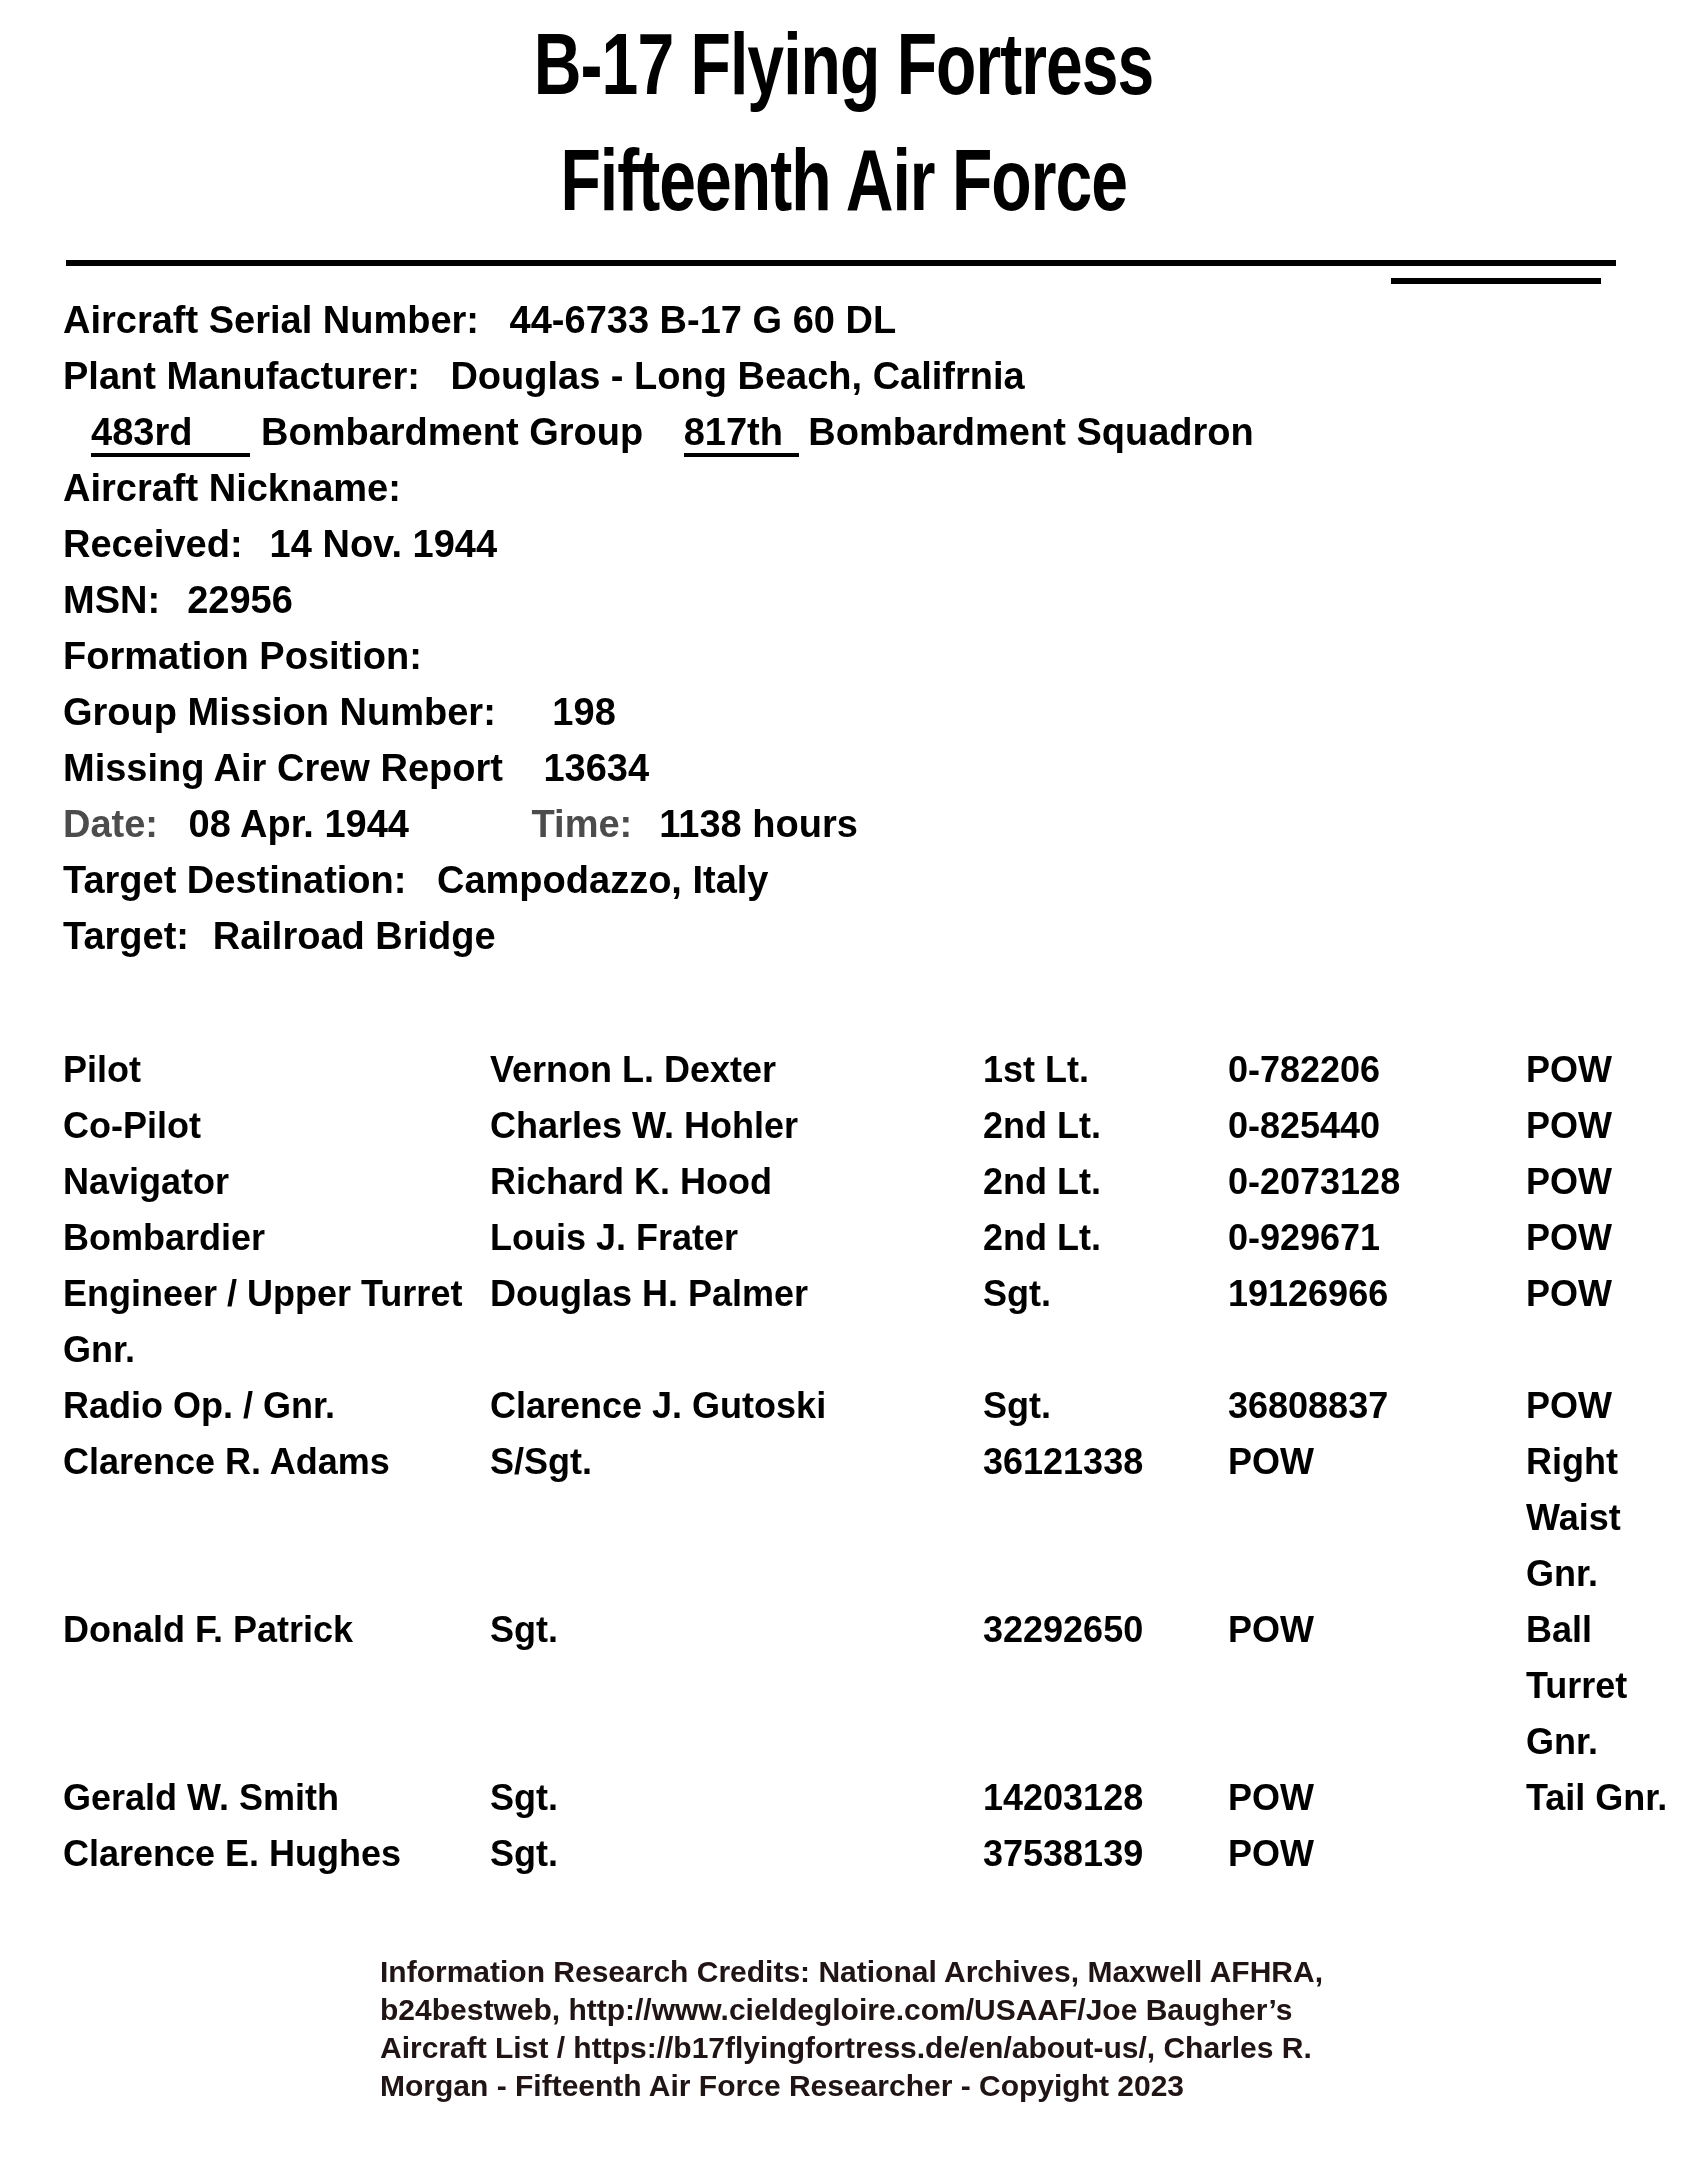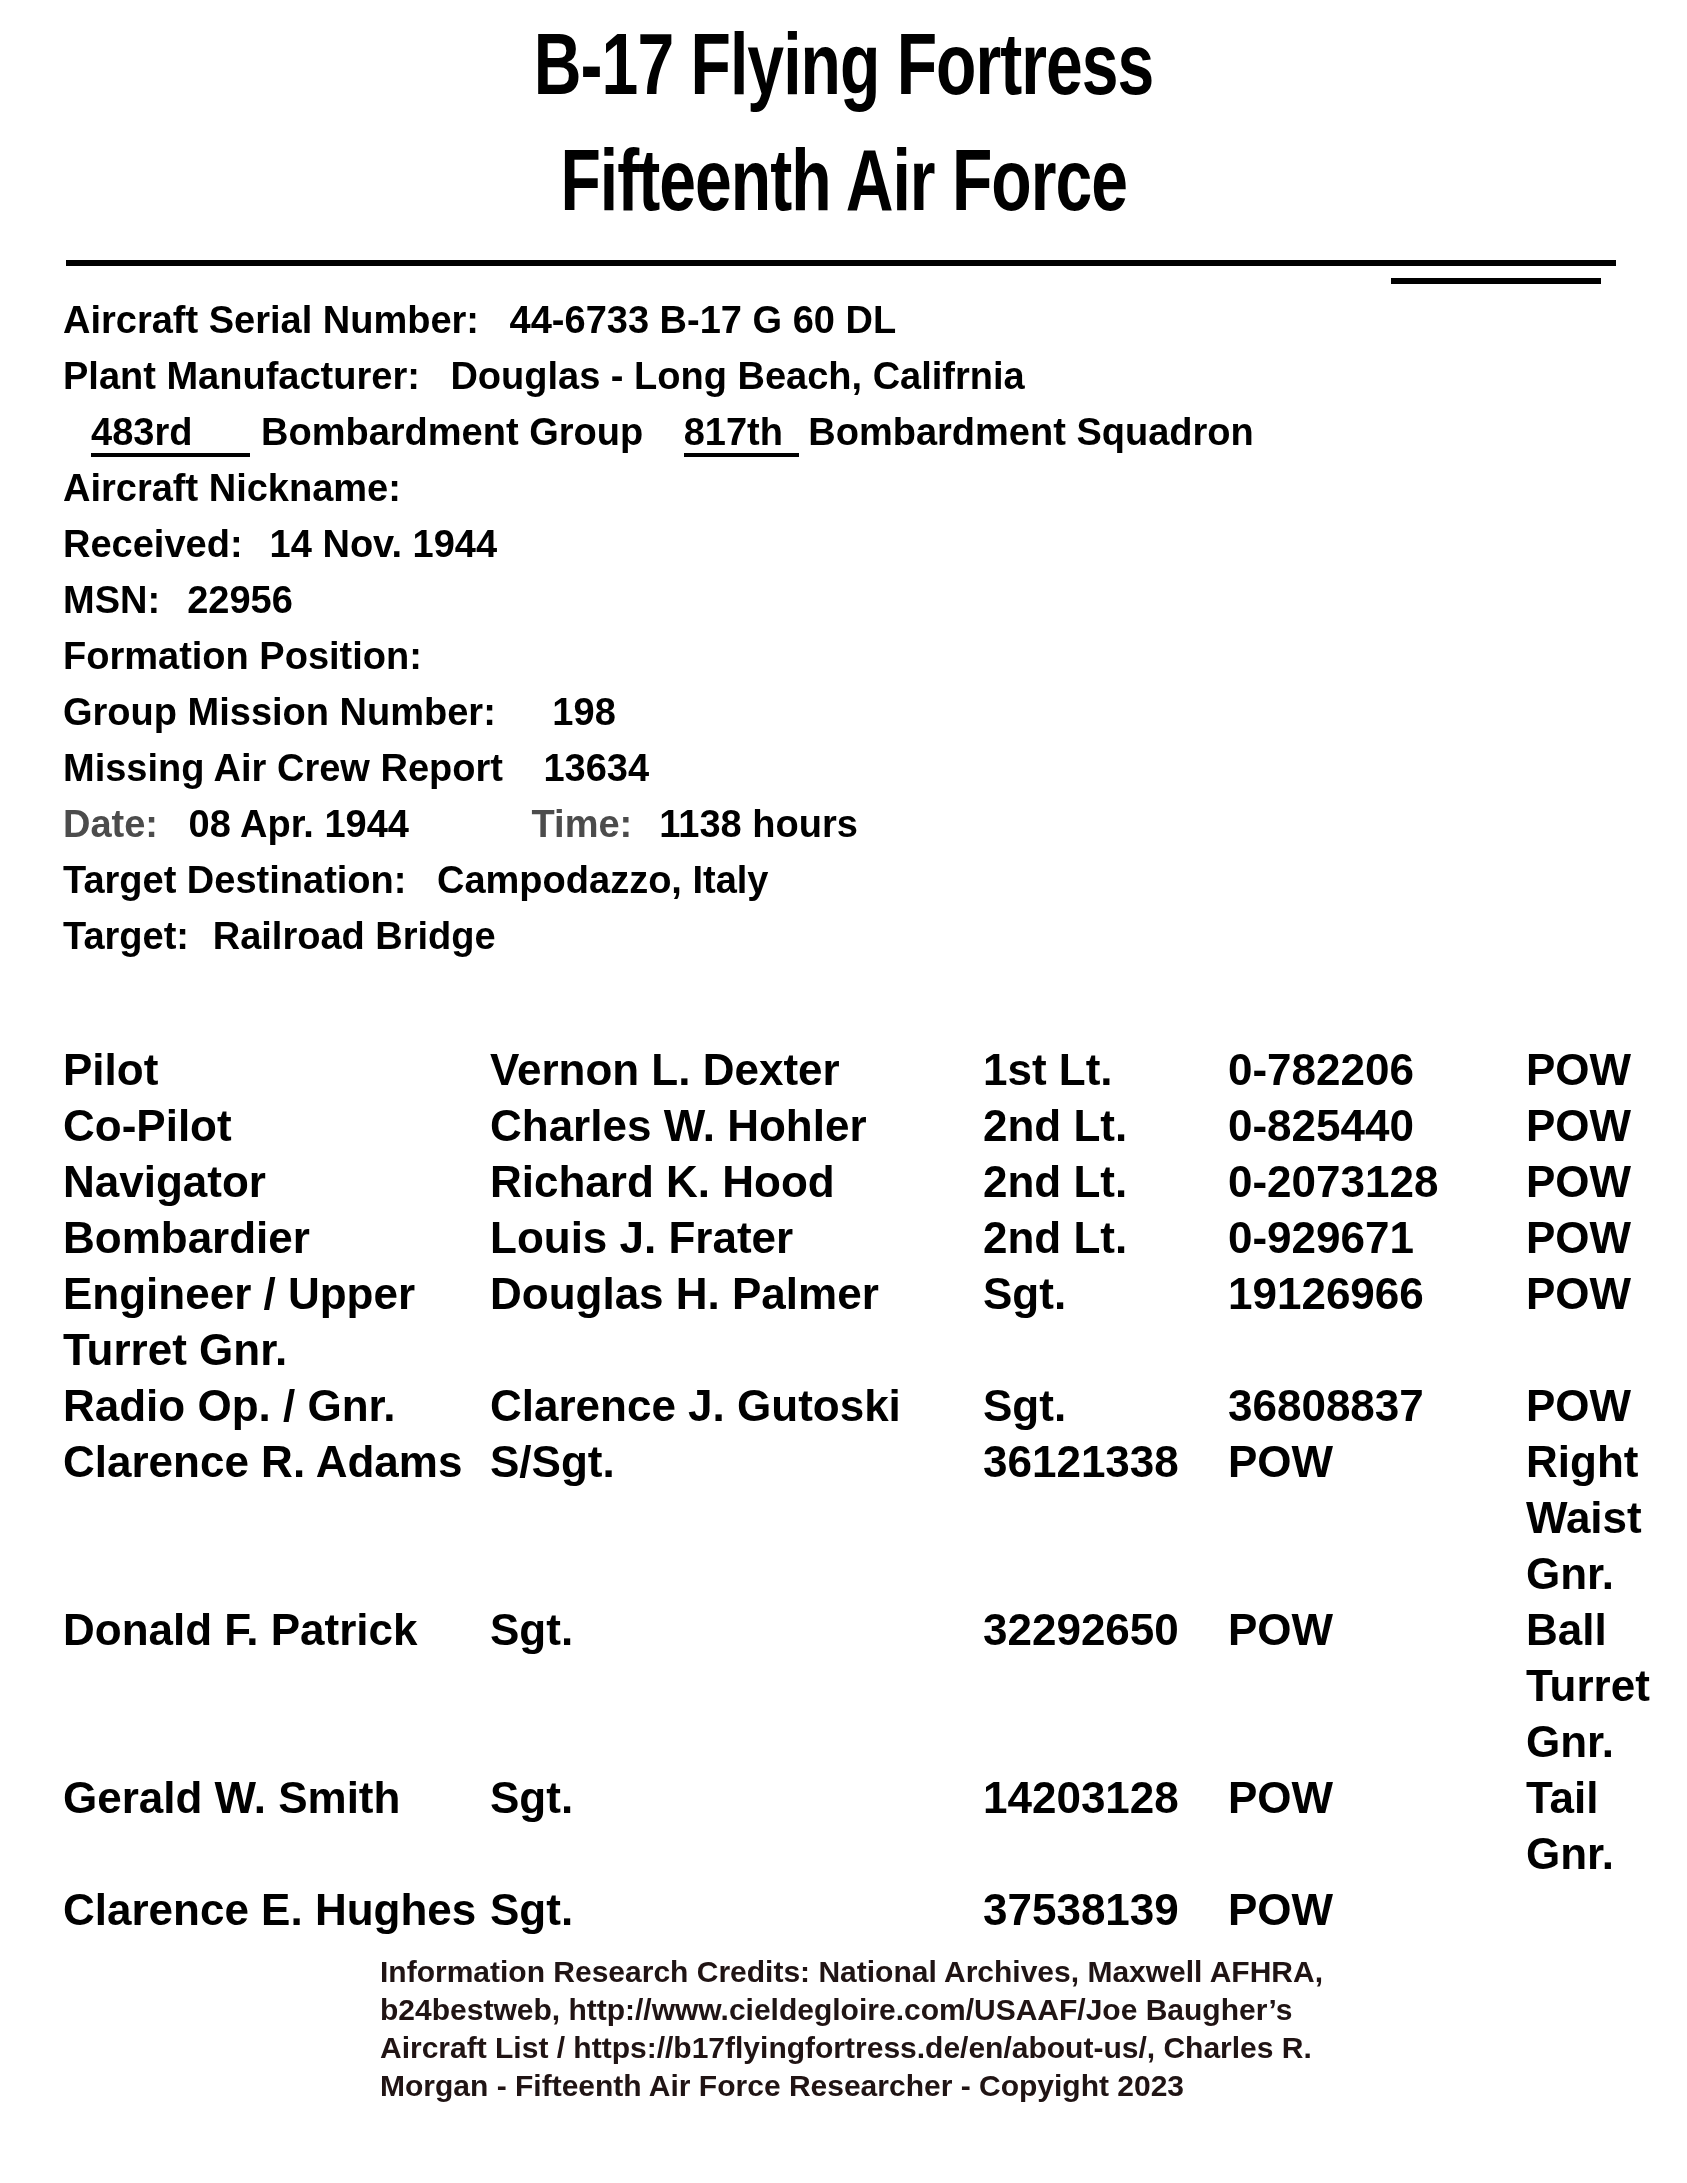--- a/index.html
+++ b/index.html
@@ -42,21 +42,21 @@
   .u-squad{padding-right:16px;margin-right:9.3px;}
   .blank-line{
     position:absolute;left:1391px;top:278px;width:210px;height:0;
     border-top:6px solid #000;
   }
   
   .crew{
     margin:78px 0 0 63px;
     display:grid;
     grid-template-columns:427px 493px 245px 298px 165px;
-    font-size:44px;font-weight:700;line-height:56px;
+    font-size:36px;font-weight:700;line-height:56px;
   }
   .crew .cell{white-space:normal;}
   .crew .role{padding-right:6.6px;}
   
   .footer{
     position:absolute;left:380px;top:1953px;
     font-size:30px;font-weight:700;line-height:38px;
     color:#201414;white-space:nowrap;
   }
 </style>

